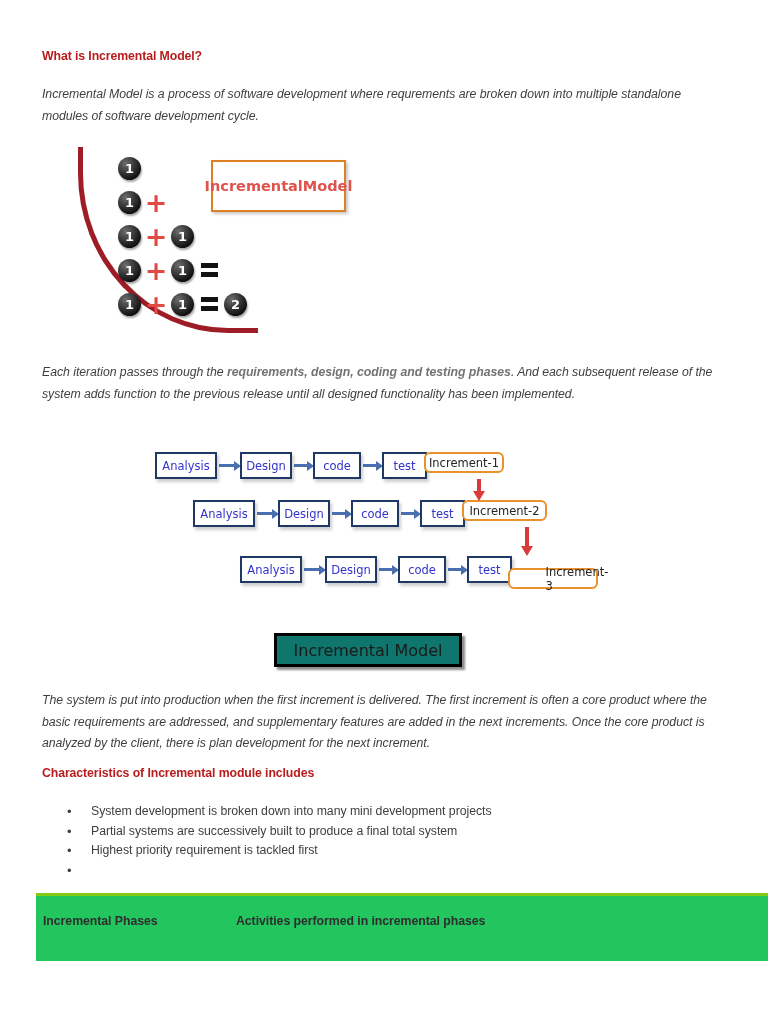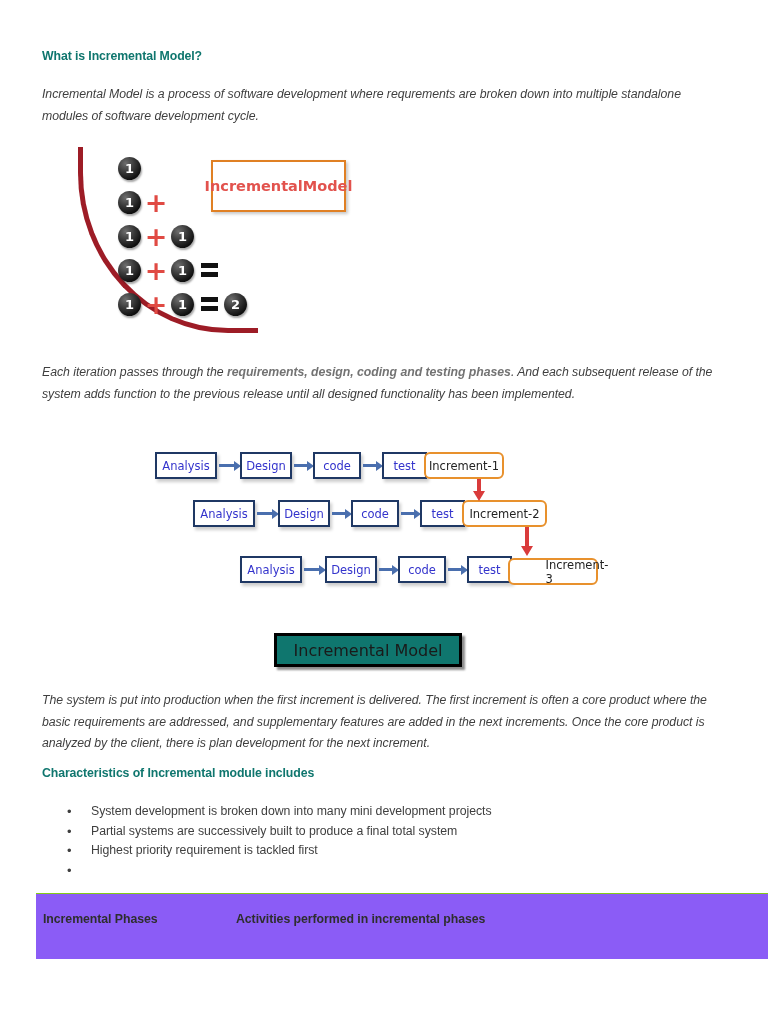--- a/index.html
+++ b/index.html
@@ -21,21 +21,21 @@
     position: absolute;
     inset: 0;
   }
 
   
   .heading {
     position: absolute;
     left: 42px;
     font-weight: bold;
     font-size: 12.3px;
-    color: #0f766e;
+    color: #b91c1c;
     letter-spacing: -0.1px;
   }
   .para {
     position: absolute;
     left: 42px;
     width: 672px;
     font-size: 12.3px;
     line-height: 21.5px;
     color: #3f3f3f;
     letter-spacing: -0.05px;
@@ -189,21 +189,21 @@
     color: #3333cc;
     font-family: "DejaVu Sans", sans-serif;
     font-size: 11.5px;
     display: flex;
     align-items: center;
     justify-content: center;
     box-sizing: border-box;
   }
   .ibox {
     position: absolute;
-    height: 27px;
+    height: 21px;
     border: 2px solid #e8912d;
     border-radius: 6px;
     background: #ffffff;
     color: #232323;
     font-family: "DejaVu Sans", sans-serif;
     font-size: 11.5px;
     display: flex;
     align-items: center;
     justify-content: center;
     box-sizing: border-box;
@@ -258,22 +258,22 @@
     font-size: 16px;
   }
 
   
   #table-band {
     position: absolute;
     left: 36px;
     top: 893px;
     right: 0;
     height: 65px;
-    background: #8b5cf6;
-    border-top: 1px solid #84cc16;
+    background: #22c55e;
+    border-top: 3px solid #84cc16;
   }
   #table-band .th {
     position: absolute;
     top: 18px;
     font-weight: bold;
     font-size: 12.3px;
     color: #2e2e2e;
     letter-spacing: -0.05px;
   }
   #th-phases { left: 7px; }
@@ -353,21 +353,21 @@
     <div class="fbox" style="left:265px; top:54px; width:45px;">test</div>
     <div class="ibox" style="left:307px; top:54px; width:85px;">Increment-2</div>
 
     <div class="fbox" style="left:85px;  top:110px;width:62px;">Analysis</div>
     <div class="farrow" style="left:149px;top:122px;width:16px;"></div>
     <div class="fbox" style="left:170px; top:110px;width:52px;">Design</div>
     <div class="farrow" style="left:224px;top:122px;width:14px;"></div>
     <div class="fbox" style="left:243px; top:110px;width:48px;">code</div>
     <div class="farrow" style="left:293px;top:122px;width:14px;"></div>
     <div class="fbox" style="left:312px; top:110px;width:45px;">test</div>
-    <div class="ibox" style="left:353px; top:112px;width:90px;padding-left:48px;">Increment-3</div>
+    <div class="ibox" style="left:353px; top:122px;width:90px;padding-left:48px;">Increment-3</div>
 
     <div class="rarrow" style="left:322px; top:33px; height:13px;"></div>
     <div class="rarrow" style="left:370px; top:81px; height:20px;"></div>
   </div>
 
   <div id="fig3">
     <span>Incremental Model</span>
   </div>
 
   <div class="para" id="p-system">The system is put into production when the first increment is delivered. The first increment is often a core product where the basic requirements are addressed, and supplementary features are added in the next increments. Once the core product is analyzed by the client, there is plan development for the next increment.</div>

